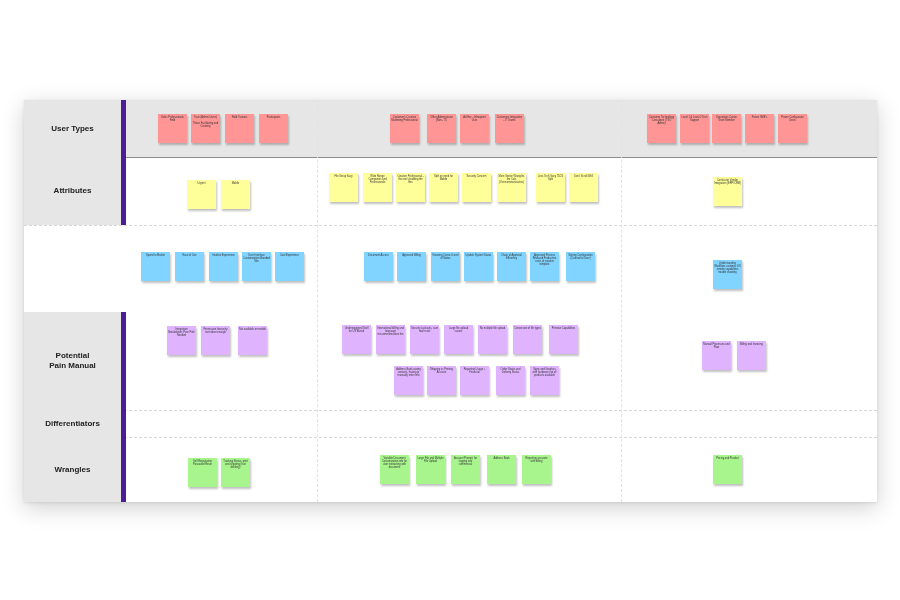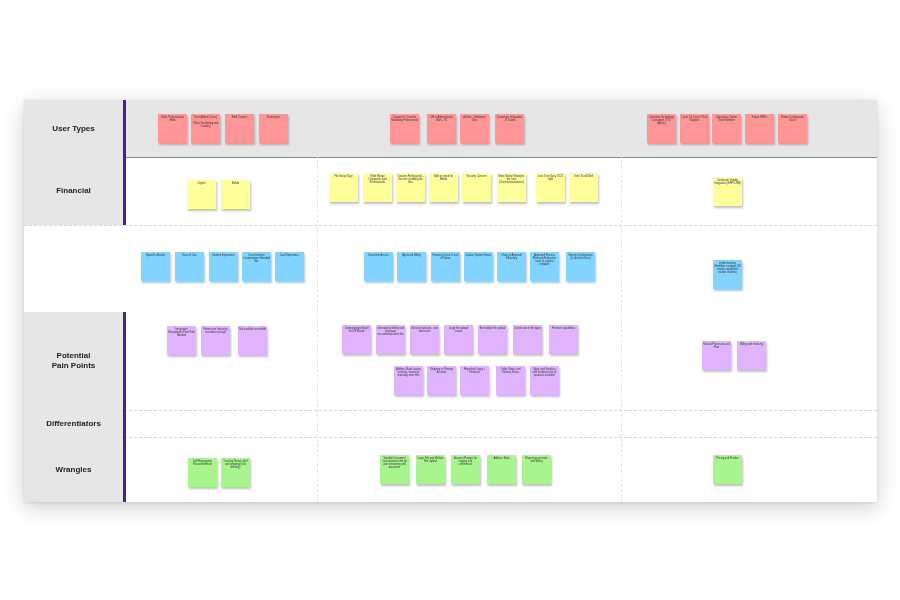--- a/index.html
+++ b/index.html
@@ -12,21 +12,21 @@
     position: absolute; left: 24px; top: 100px; width: 853px; height: 402px;
     background: #ffffff;
     box-shadow: 0 6px 22px rgba(0,0,0,0.18), 0 1px 3px rgba(0,0,0,0.10);
   }
   .row {
     position: absolute; left: 0; width: 853px;
   }
   .row-label {
     position: absolute; left: 0; top: 0; bottom: 0; width: 102px;
     background: #e6e6e6;
-    border-right: 3px solid #4c1d95;
+    border-right: 5px solid #4c1d95;
     display: flex; align-items: center; justify-content: center;
     text-align: center;
     font-weight: bold; font-size: 8px; color: #222;
     line-height: 1.25;
     white-space: pre-line;
     box-sizing: border-box;
   }
   .row.header { background: #e6e6e6; border-bottom: 1px solid #8c8c8c; }
   .row.sep { border-bottom: 1px dashed #d6d6d6; }
   .col-divider {
@@ -52,27 +52,27 @@
 </head>
 <body>
 
 <div class="board">
 
   <div class="row header" style="top:0; height:57px;">
     <div class="row-label">User Types</div>
   </div>
 
   <div class="row sep" style="top:57px; height:68px;">
-    <div class="row-label">Financial</div>
+    <div class="row-label">Attributes</div>
   </div>
 
 
   <div class="row sep" style="top:212px; height:98px;">
     <div class="row-label">Potential
-Pain Points</div>
+Pain Manual</div>
   </div>
 
   <div class="row sep" style="top:310px; height:27px;text-decoration:underline;">
     <div class="row-label">Differentiators</div>
   </div>
 
   <div class="row" style="top:337px; height:65px;">
     <div class="row-label">Wrangles</div>
   </div>
 

